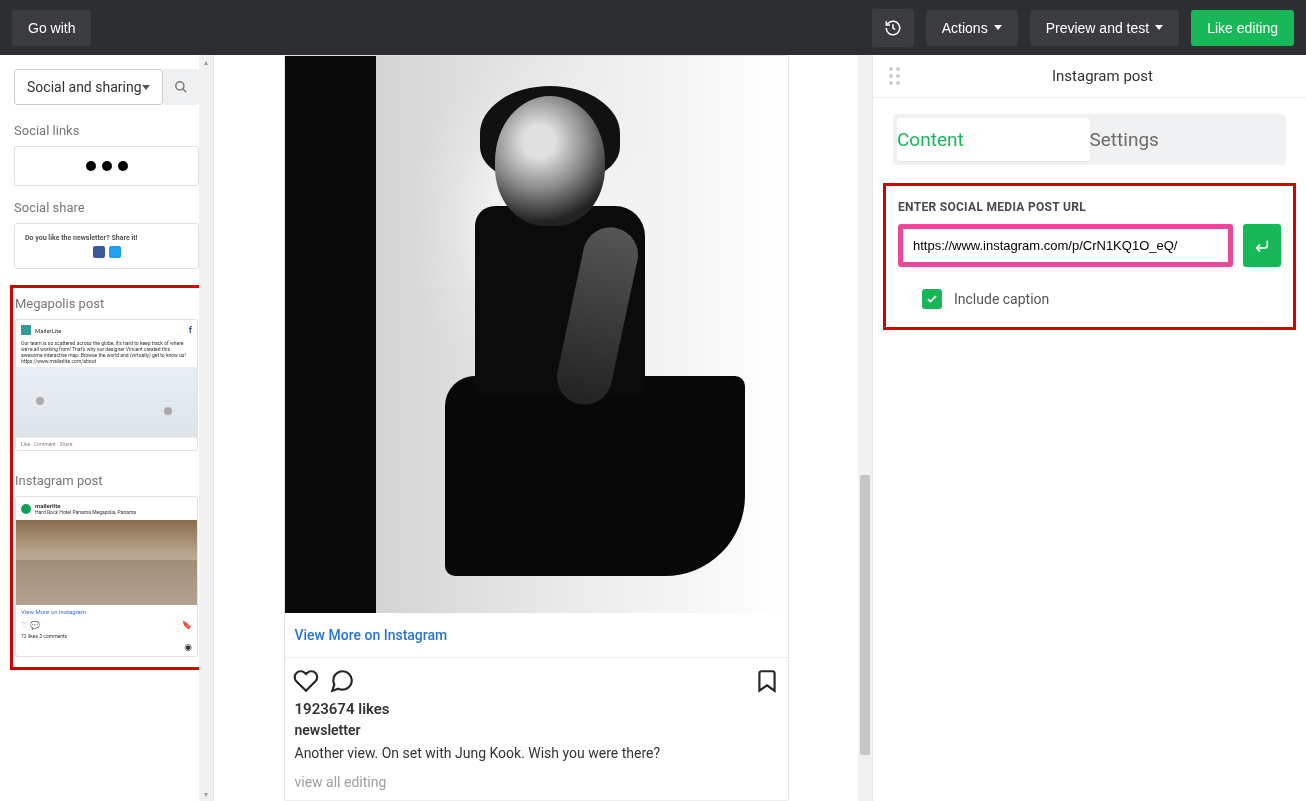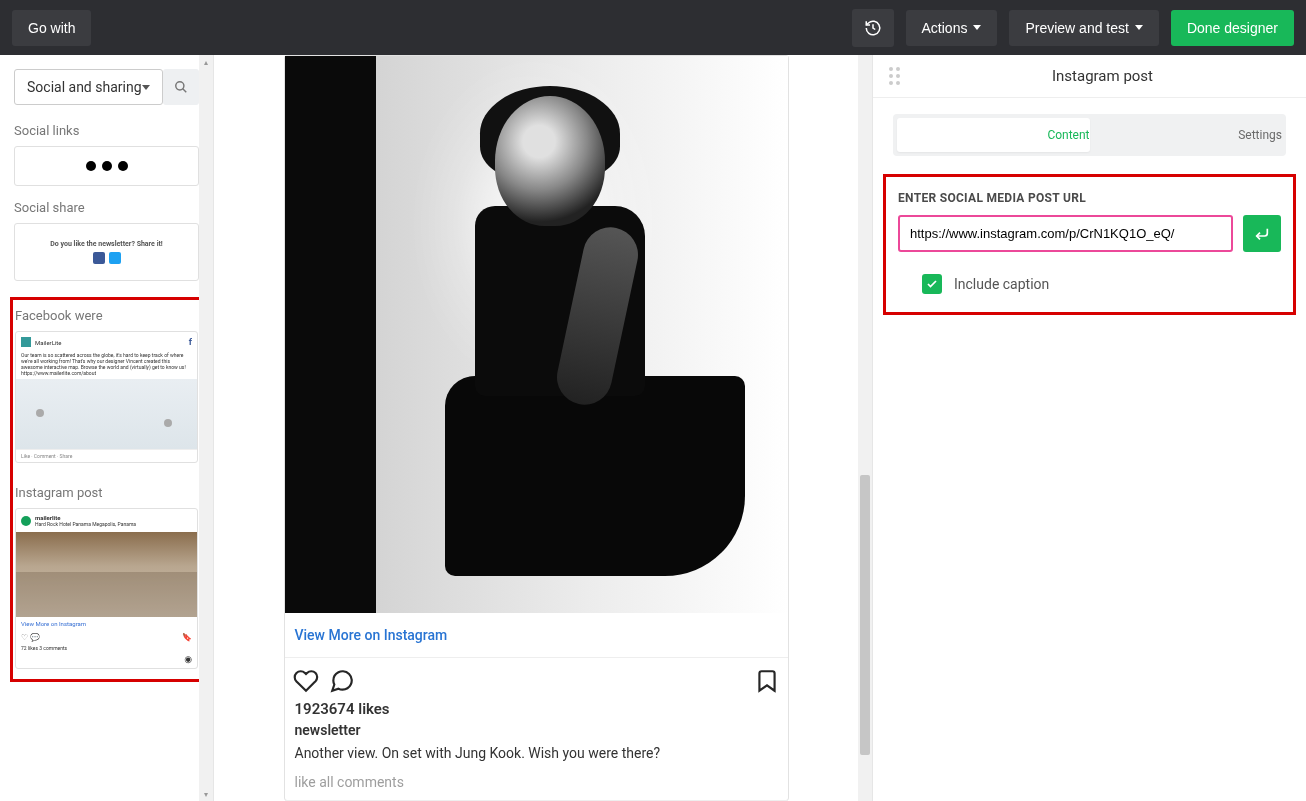--- a/index.html
+++ b/index.html
@@ -21,21 +21,21 @@
   .sidebar-top { display: flex; gap: 0; margin-bottom: 18px; }
   .dropdown { border:1px solid #ccc; border-radius:3px; padding:9px 12px; flex:1; display:flex; align-items:center; justify-content:space-between; font-size:14px; cursor:pointer; }
   .dropdown .caret { width:0; height:0; border-left:4px solid transparent; border-right:4px solid transparent; border-top:5px solid #555; }
   .search-btn { width:36px; height:36px; border:none; background:#eef0f2; border-radius:3px; display:flex; align-items:center; justify-content:center; cursor:pointer; color:#777; }
 
   .block-title { font-size:13px; color:#777; margin:14px 0 8px; }
   .block-card { border:1px solid #e0e0e0; border-radius:3px; background:#fff; padding:10px; font-size:10px; color:#555; }
   .social-links-card { display:flex; justify-content:center; gap:6px; padding:14px 0; }
   .social-links-card span { width:10px; height:10px; border-radius:50%; background:#000; display:inline-block; }
 
-  .social-share-card { text-align:center; padding:16px; }
+  .social-share-card { padding:10px; }
   .social-share-card .q { font-size:7px; font-weight:bold; }
   .social-share-card .iconsrow { margin-top:4px; display:flex; justify-content:center; gap:4px; }
   .social-share-card .iconsrow span { width:12px; height:12px; display:inline-block; border-radius:2px; }
 
   .highlight-red { border:3px solid #d60000; padding:4px 2px 10px; margin:16px -4px 0; }
   .thumb-card { border:1px solid #e0e0e0; border-radius:3px; background:#fff; overflow:hidden; margin-top:6px; }
   .thumb-header { display:flex; align-items:center; gap:4px; padding:5px; font-size:6px; }
   .thumb-header .sq { width:10px; height:10px; background:#399; }
   .thumb-map { height:70px; background:linear-gradient(#e9eef2,#dde5ea); position:relative; }
   .thumb-map::before, .thumb-map::after { content:''; position:absolute; width:8px; height:8px; border-radius:50%; background:#aaa; }
@@ -79,27 +79,27 @@
   .ig-viewall { padding:0 10px 10px; color:#9e9e9e; font-size:14px; cursor:pointer; }
   .ig-comment-row { border-top:1px solid #eee; display:flex; align-items:center; padding:10px; gap:10px; }
 
   
   .right { width:434px; border-left:1px solid #e6e6e6; display:flex; flex-direction: column; }
   .right-header { display:flex; align-items:center; padding:12px 16px; border-bottom:1px solid #eee; }
   .drag-dots { width:12px; display:grid; grid-template-columns:repeat(2,4px); grid-auto-rows:4px; gap:3px; margin-right:14px;}
   .drag-dots span { width:4px; height:4px; border-radius:50%; background:#ccc; }
   .right-title { flex:1; text-align:center; font-size:15px; color:#333; }
   .tabs { margin:16px 20px 18px; background:#f0f1f2; border-radius:4px; display:flex; padding:4px; }
-  .tab { flex:1; text-align:right; padding:10px 0; font-size:12px; cursor:pointer; border-radius:3px; color:#6b6b6b;}
+  .tab { flex:1; text-align:left; padding:10px 0; font-size:19px; cursor:pointer; border-radius:3px; color:#6b6b6b;}
   .tab.active { background:#fff; color:#18b859; box-shadow:0 1px 2px rgba(0,0,0,0.05); }
 
   .content-box { margin:0 10px; border:3px solid #d60000; padding:14px 12px 18px; }
   .field-label { font-size:12px; font-weight:700; letter-spacing:0.3px; color:#4a4a4a; margin-bottom:10px; }
   .url-row { display:flex; gap:10px; }
-  .url-input { flex:1; border:2px solid #ec4899; border-radius:3px; padding:9px 10px; font-size:13px; outline:none; }
+  .url-input { flex:1; border:5px solid #ec4899; border-radius:3px; padding:9px 10px; font-size:13px; outline:none; }
   .submit-btn { width:38px; border:none; border-radius:3px; background:#18b859; color:#fff; display:flex; align-items:center; justify-content:center; cursor:pointer; font-size:16px; }
   .check-row { display:flex; align-items:center; gap:12px; margin-top:22px;margin-left:24px; }
   .checkbox { width:20px; height:20px; border-radius:3px; background:#18b859; display:flex; align-items:center; justify-content:center; color:#fff; font-size:13px; cursor:pointer;}
   .check-label { font-size:14px; color:#555; }
 
   svg { display:block; }
 </style>
 </head>
 <body>
 
@@ -114,21 +114,21 @@
       </svg>
   </button>
   <button class="btn btn-dark">
     <span>Actions</span>
     <span class="caret-down"></span>
   </button>
   <button class="btn btn-dark">
     <span>Preview and test</span>
     <span class="caret-down"></span>
   </button>
-  <button class="btn btn-green">Done designer</button>
+  <button class="btn btn-green">Like editing</button>
 </div>
 
 <div class="main">
 
   <div class="sidebar-left">
     <div class="sidebar-left-inner">
       <div class="sidebar-top">
         <div class="dropdown">
           <span>Social and sharing</span>
           <span class="caret"></span>
@@ -151,21 +151,21 @@
       <div class="block-title">Social share</div>
       <div class="block-card social-share-card">
         <div class="q">Do you like the newsletter? Share it!</div>
         <div class="iconsrow">
           <span style="background:#3b5998"></span>
           <span style="background:#1da1f2"></span>
         </div>
       </div>
 
       <div class="highlight-red">
-        <div class="block-title" style="margin-top:4px">Facebook were</div>
+        <div class="block-title" style="margin-top:4px">Megapolis post</div>
         <div class="thumb-card">
           <div class="thumb-header">
             <span class="sq"></span>
             <span>MailerLite</span>
             <span style="margin-left:auto;color:#3b5998;font-weight:bold;font-size:9px">f</span>
           </div>
           <div style="font-size:5px;padding:0 5px 3px;line-height:1.2">Our team is so scattered across the globe, it's hard to keep track of where we're all working from! That's why our designer Vincent created this awesome interactive map. Browse the world and (virtually) get to know us! https://www.mailerlite.com/about</div>
           <div class="thumb-map"></div>
           <div class="thumb-footer">Like · Comment · Share</div>
         </div>
@@ -221,21 +221,21 @@
             <path d="M19 21l-7-5-7 5V5a2 2 0 0 1 2-2h10a2 2 0 0 1 2 2z"></path>
           </svg>
       </div>
       <div class="ig-likes">
         <span>1923674</span>
         <span> </span>
         <span>likes</span>
       </div>
       <div class="ig-user">newsletter</div>
       <div class="ig-caption">Another view. On set with Jung Kook. Wish you were there?</div>
-      <div class="ig-viewall">like all comments</div>
+      <div class="ig-viewall">view all editing</div>
       <div class="ig-comment-row">
         
         
       </div>
     </div>
     <div class="center-scrollbar">
       <div class="thumb"></div>
     </div>
   </div>
 

